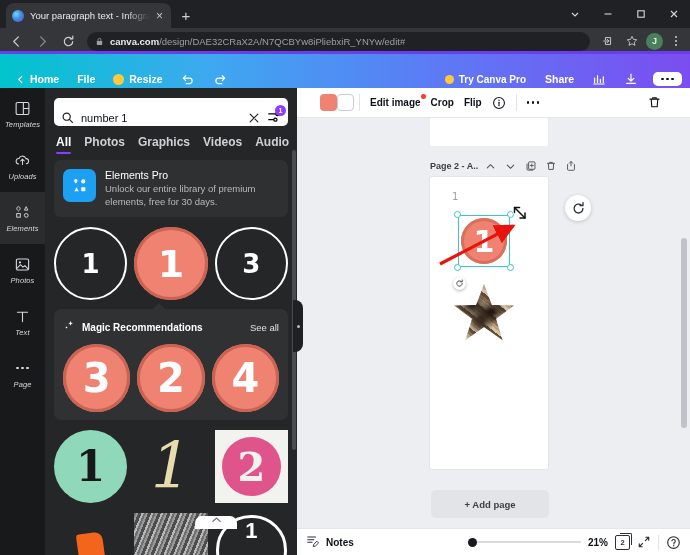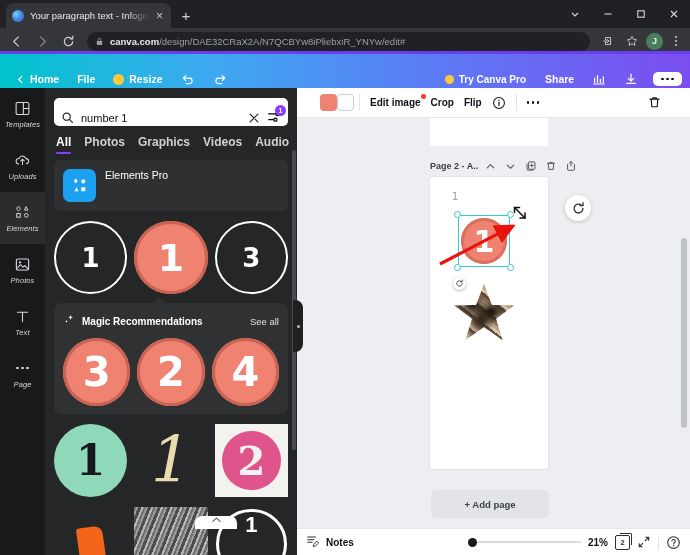--- a/index.html
+++ b/index.html
@@ -534,20 +534,21 @@
         <div class="pro-icon">
           <svg width="20" height="20" viewBox="0 0 22 22">
             <path d="M6.4 3.4c-1 0-1.8.8-1.8 1.8 0 1.6 1.8 2.9 1.8 2.9s1.8-1.3 1.8-2.9c0-1-.8-1.8-1.8-1.8z" fill="#fff"></path>
             <circle cx="14.6" cy="6" r="2.3" fill="#fff"></circle>
             <path d="M7.2 12.4l2.4 4.4H4.8z" fill="#fff"></path>
             <rect x="12.4" y="12.4" width="4.5" height="4.5" rx="0.6" fill="#fff"></rect>
           </svg>
         </div>
         <div>
           <div class="pro-title">Elements Pro</div>
+          <div class="pro-desc">Unlock our entire library of premium elements, free for 30 days.</div>
         </div>
       </div>
 
       <div class="res-grid">
         <div class="res-cell">
           <div class="circ outline">1</div>
         </div>
         <div class="res-cell">
           <div class="circ filled">1</div>
         </div>

